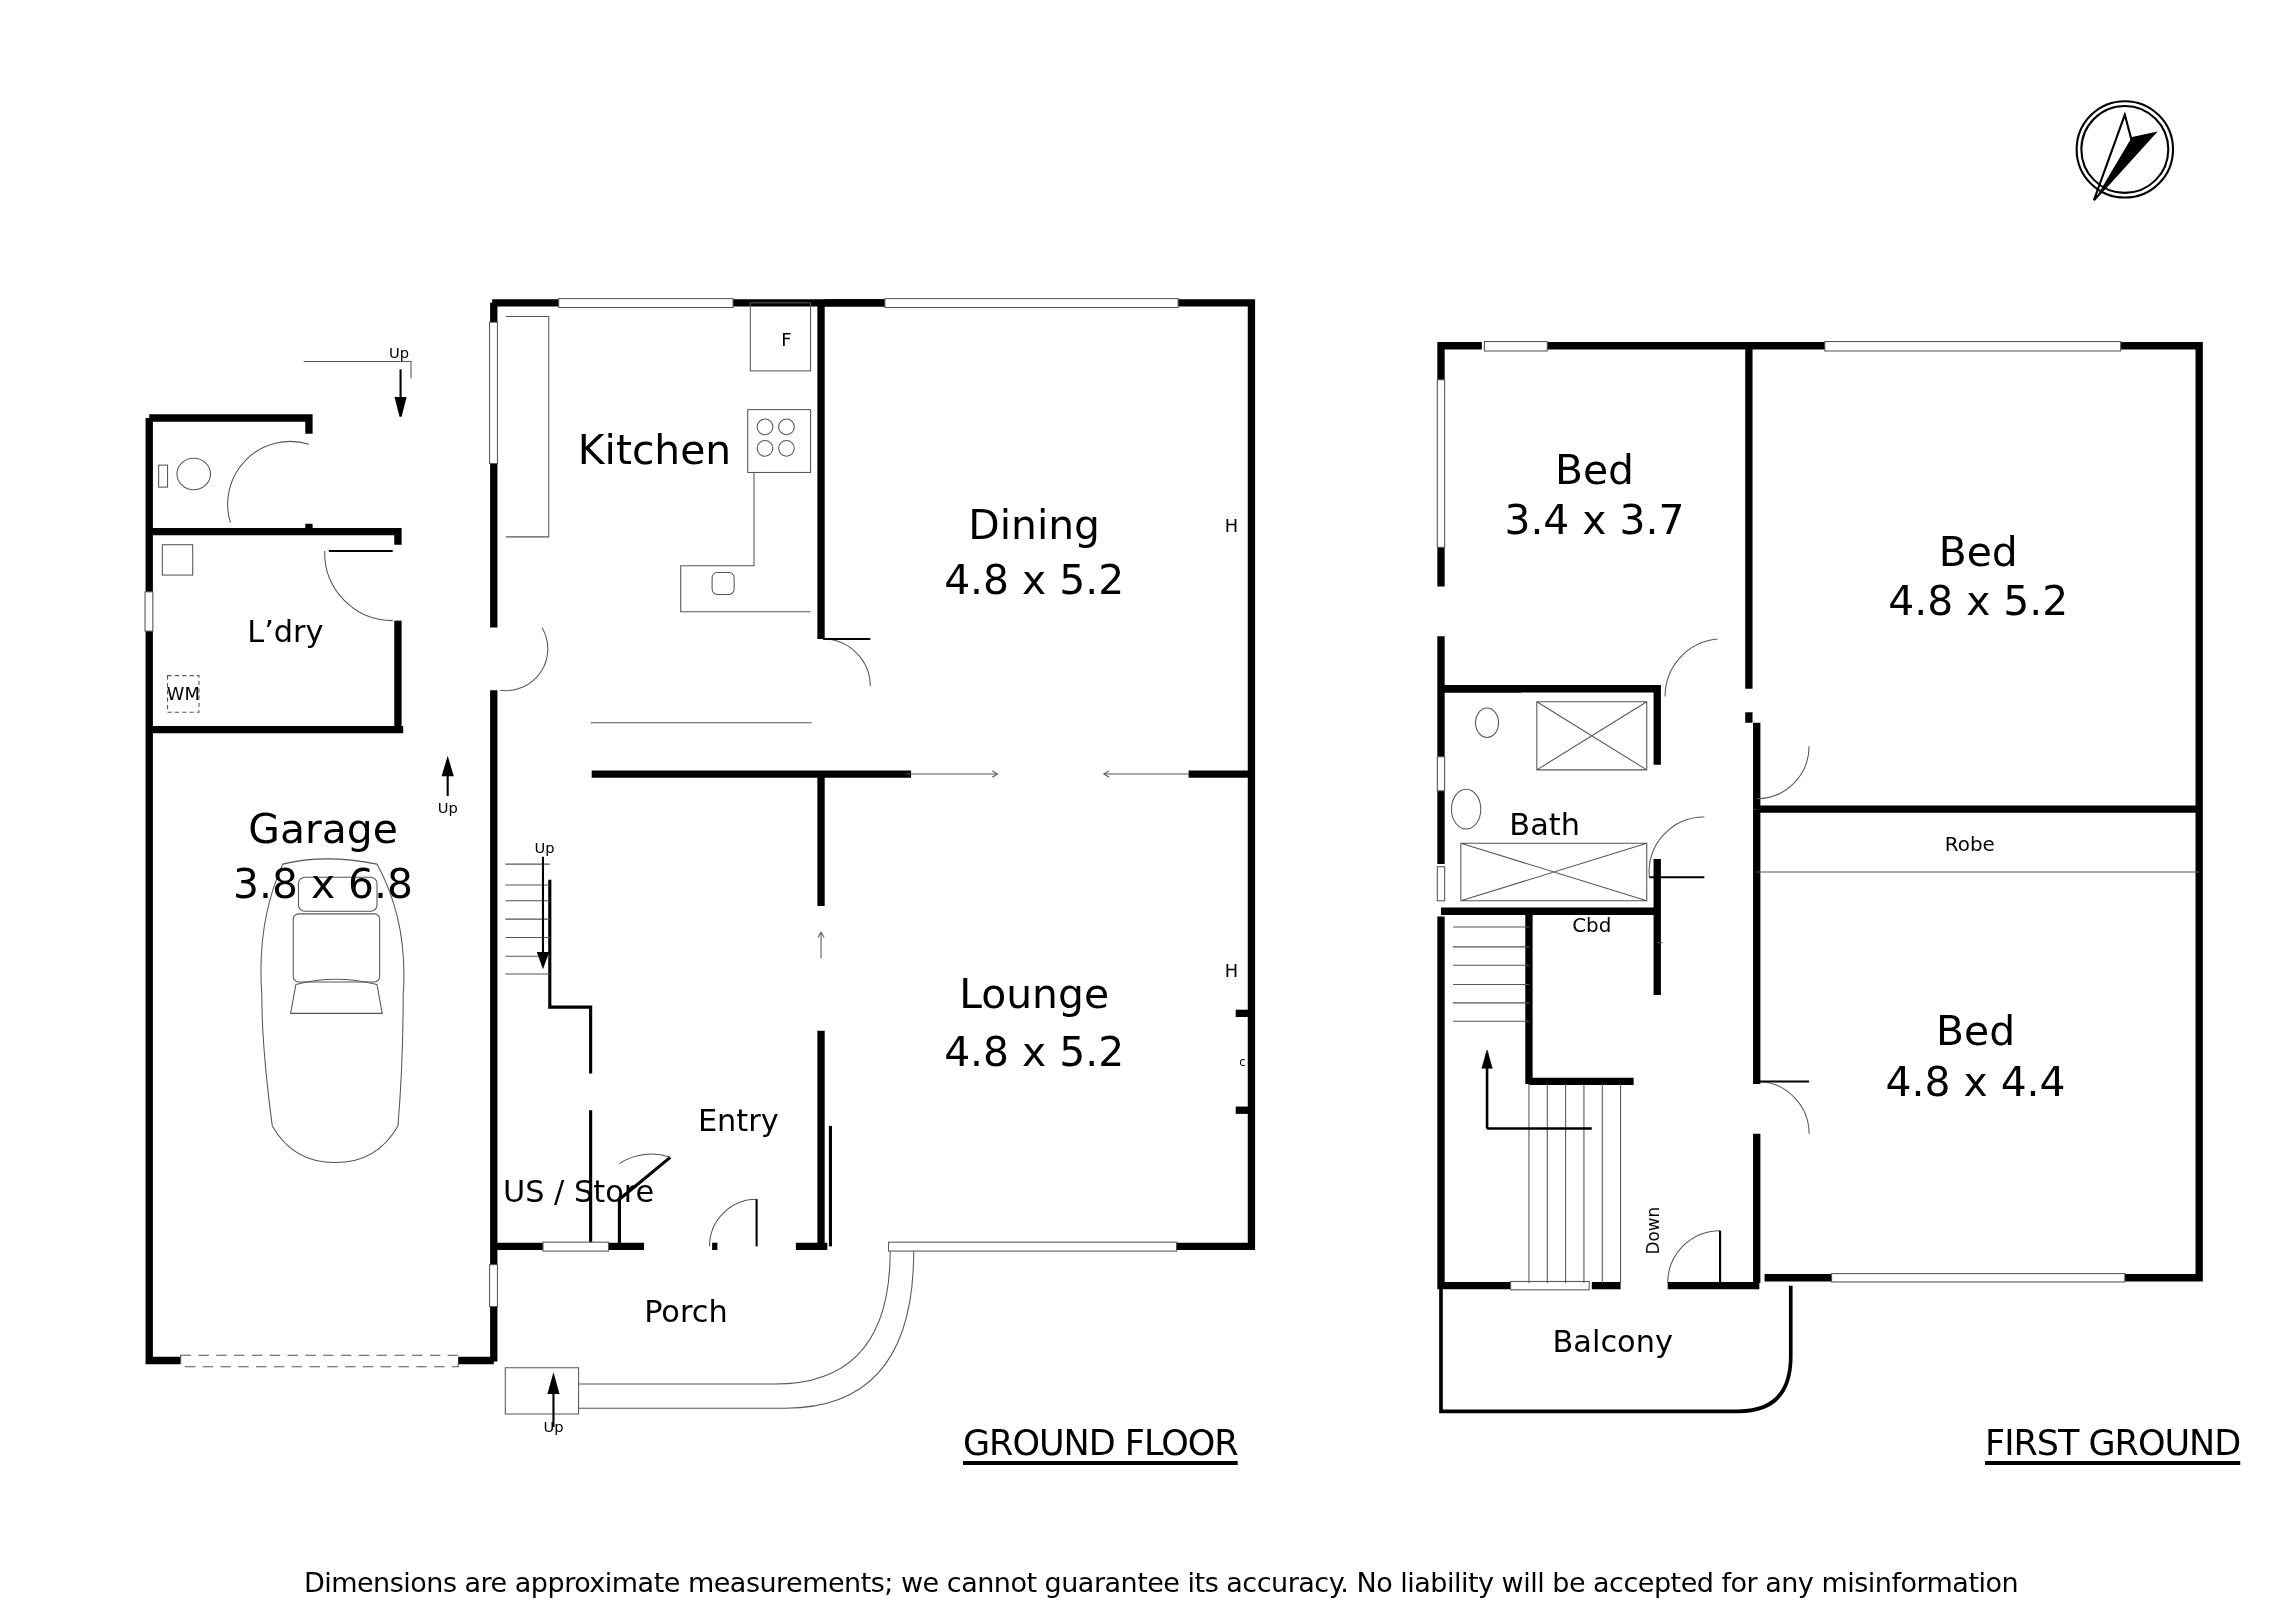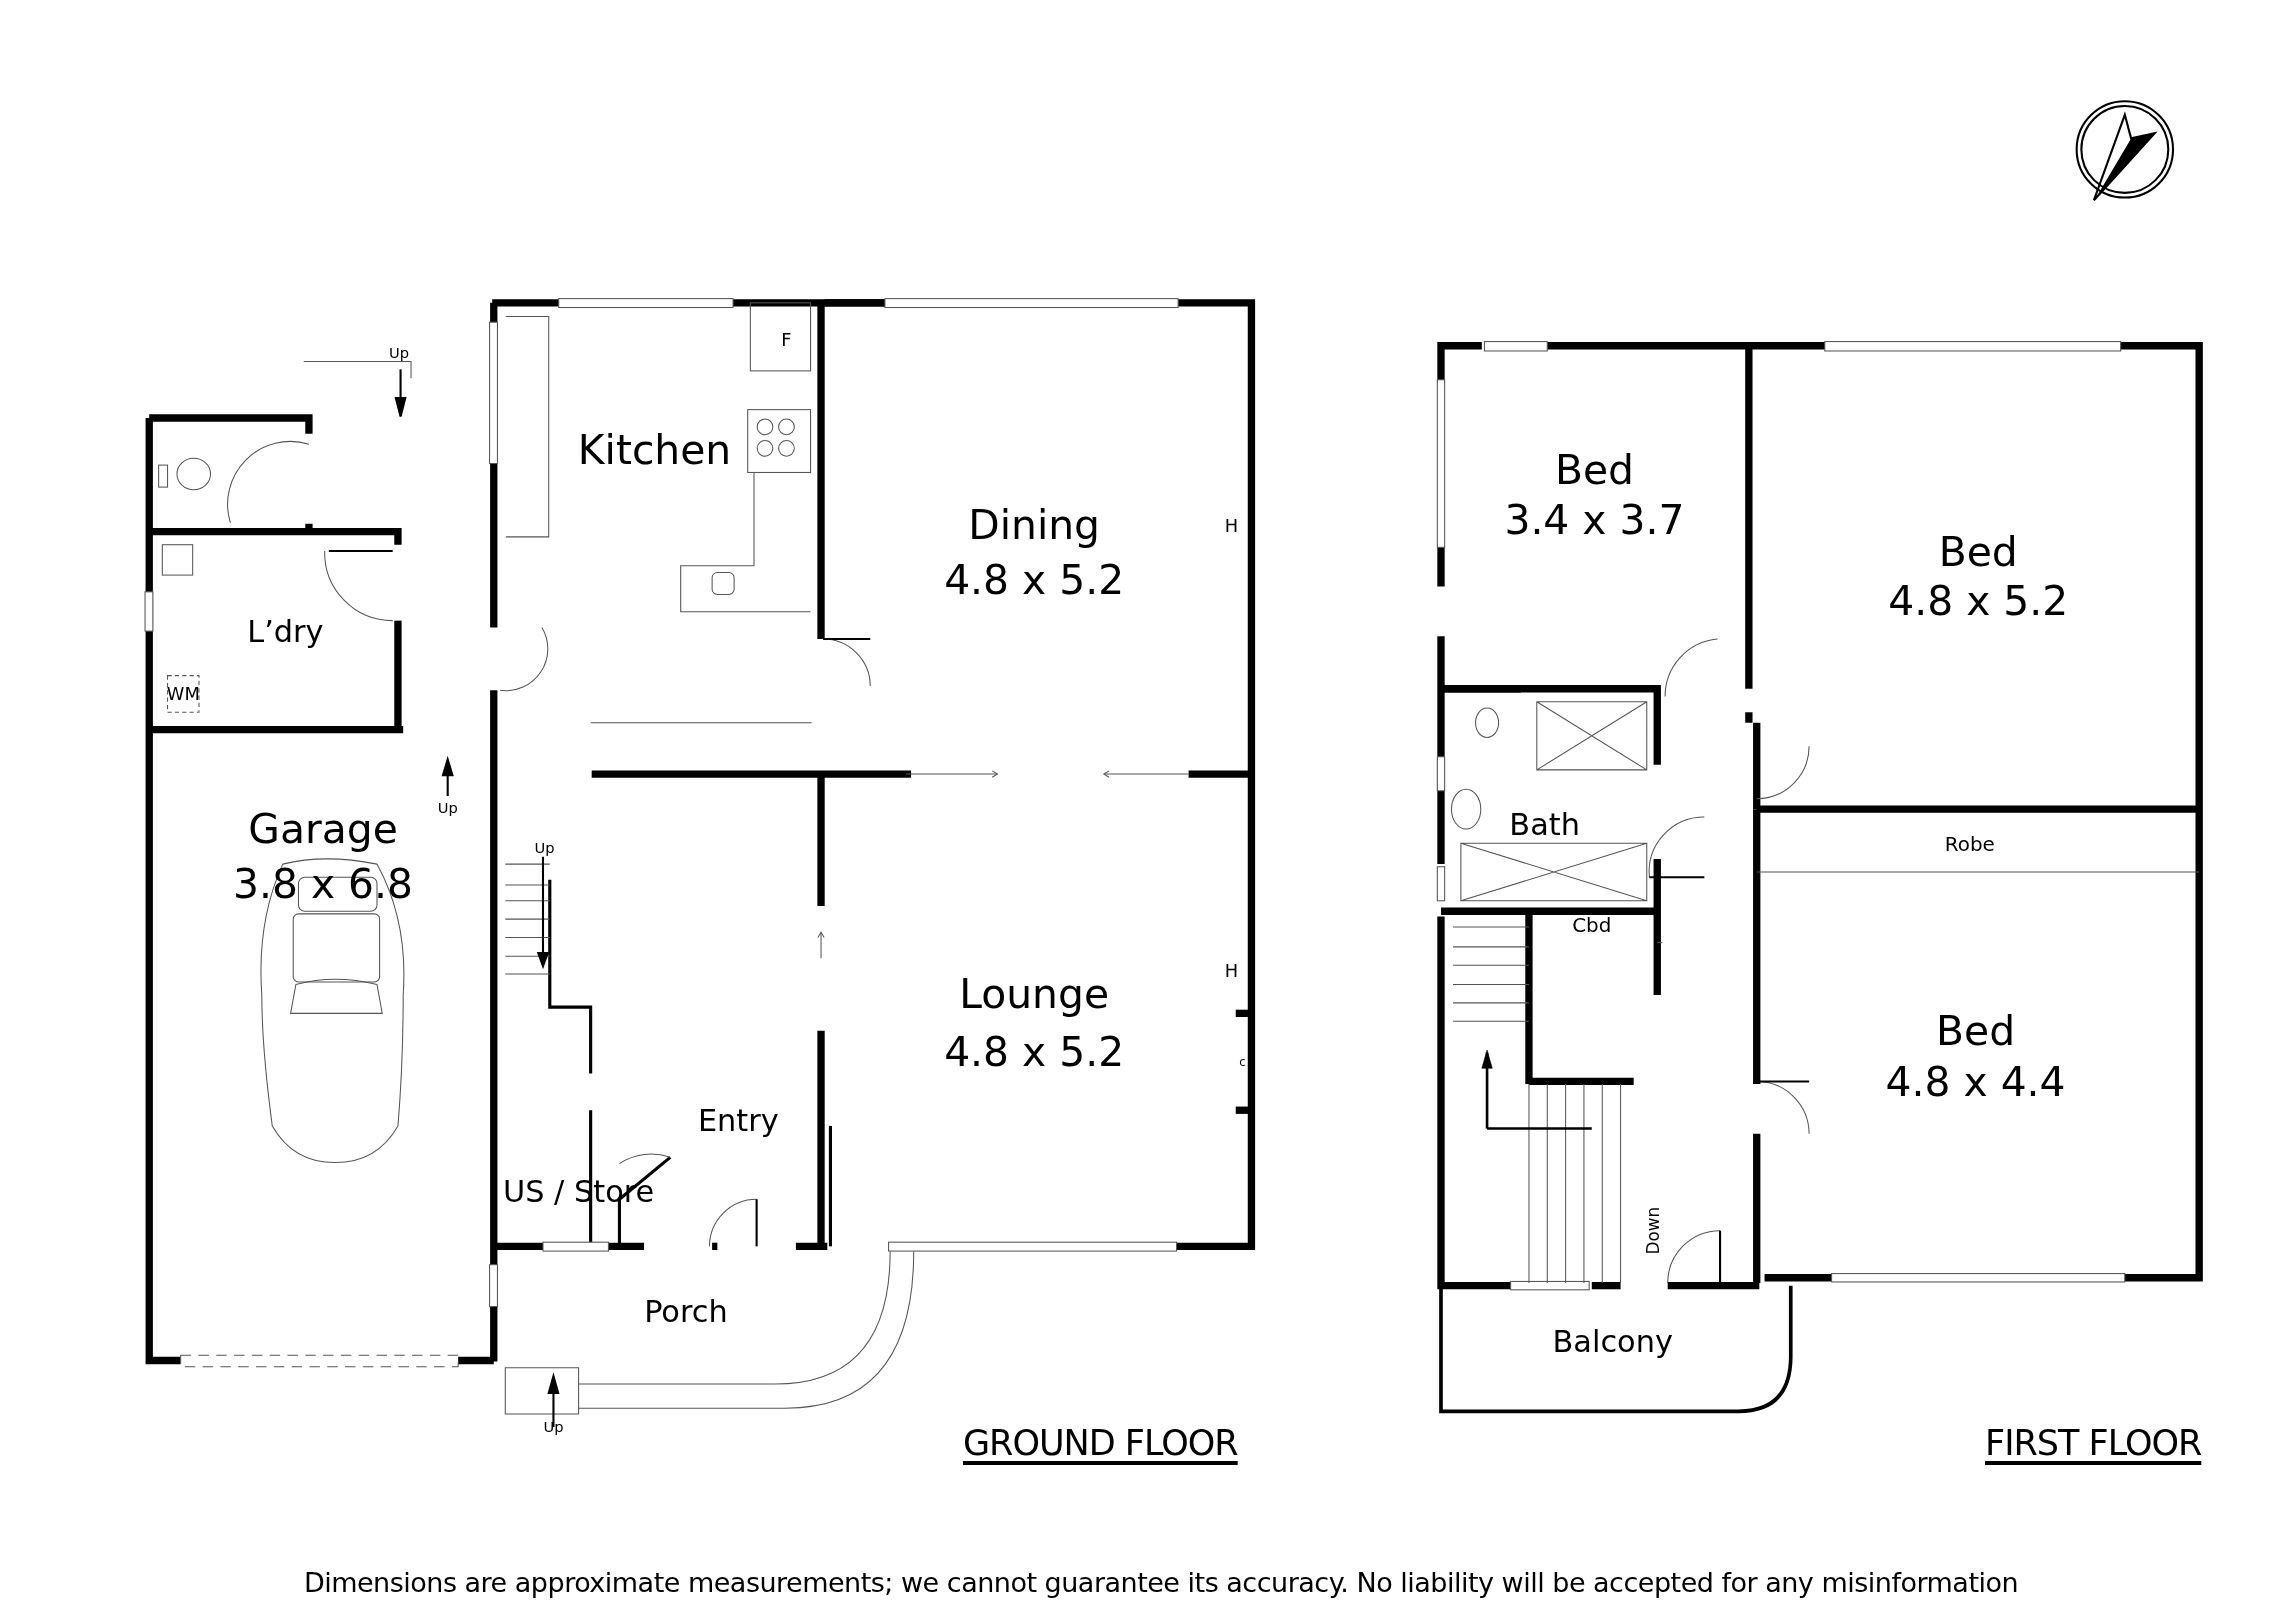--- a/index.html
+++ b/index.html
@@ -235,15 +235,15 @@
   <text class="lbl room" x="3773" y="1995">Bed</text>
   <text class="lbl dim" x="3773" y="2093">4.8 x 4.4</text>
   <text class="lbl small" x="2950" y="1595">Bath</text>
   <text class="lbl" style="font-size:38px" x="3040" y="1780">Cbd</text>
   <text class="lbl" style="font-size:38px" x="3762" y="1625">Robe</text>
   <text class="lbl small" x="3080" y="2582">Balcony</text>
   <text class="lbl" style="font-size:32px" x="0" y="0" transform="translate(3168,2350) rotate(-90)">Down</text>
 </svg>
 
 <div class="floor-title" style="left:963px; top:1423px;">GROUND FLOOR</div>
-<div class="floor-title" style="left:1985px; top:1423px;">FIRST FLOOR</div>
+<div class="floor-title" style="left:1985px; top:1423px;">FIRST GROUND</div>
 <div class="disclaimer">Dimensions are approximate measurements; we cannot guarantee its accuracy. No liability will be accepted for any misinformation</div>
 
 
 </body></html>

